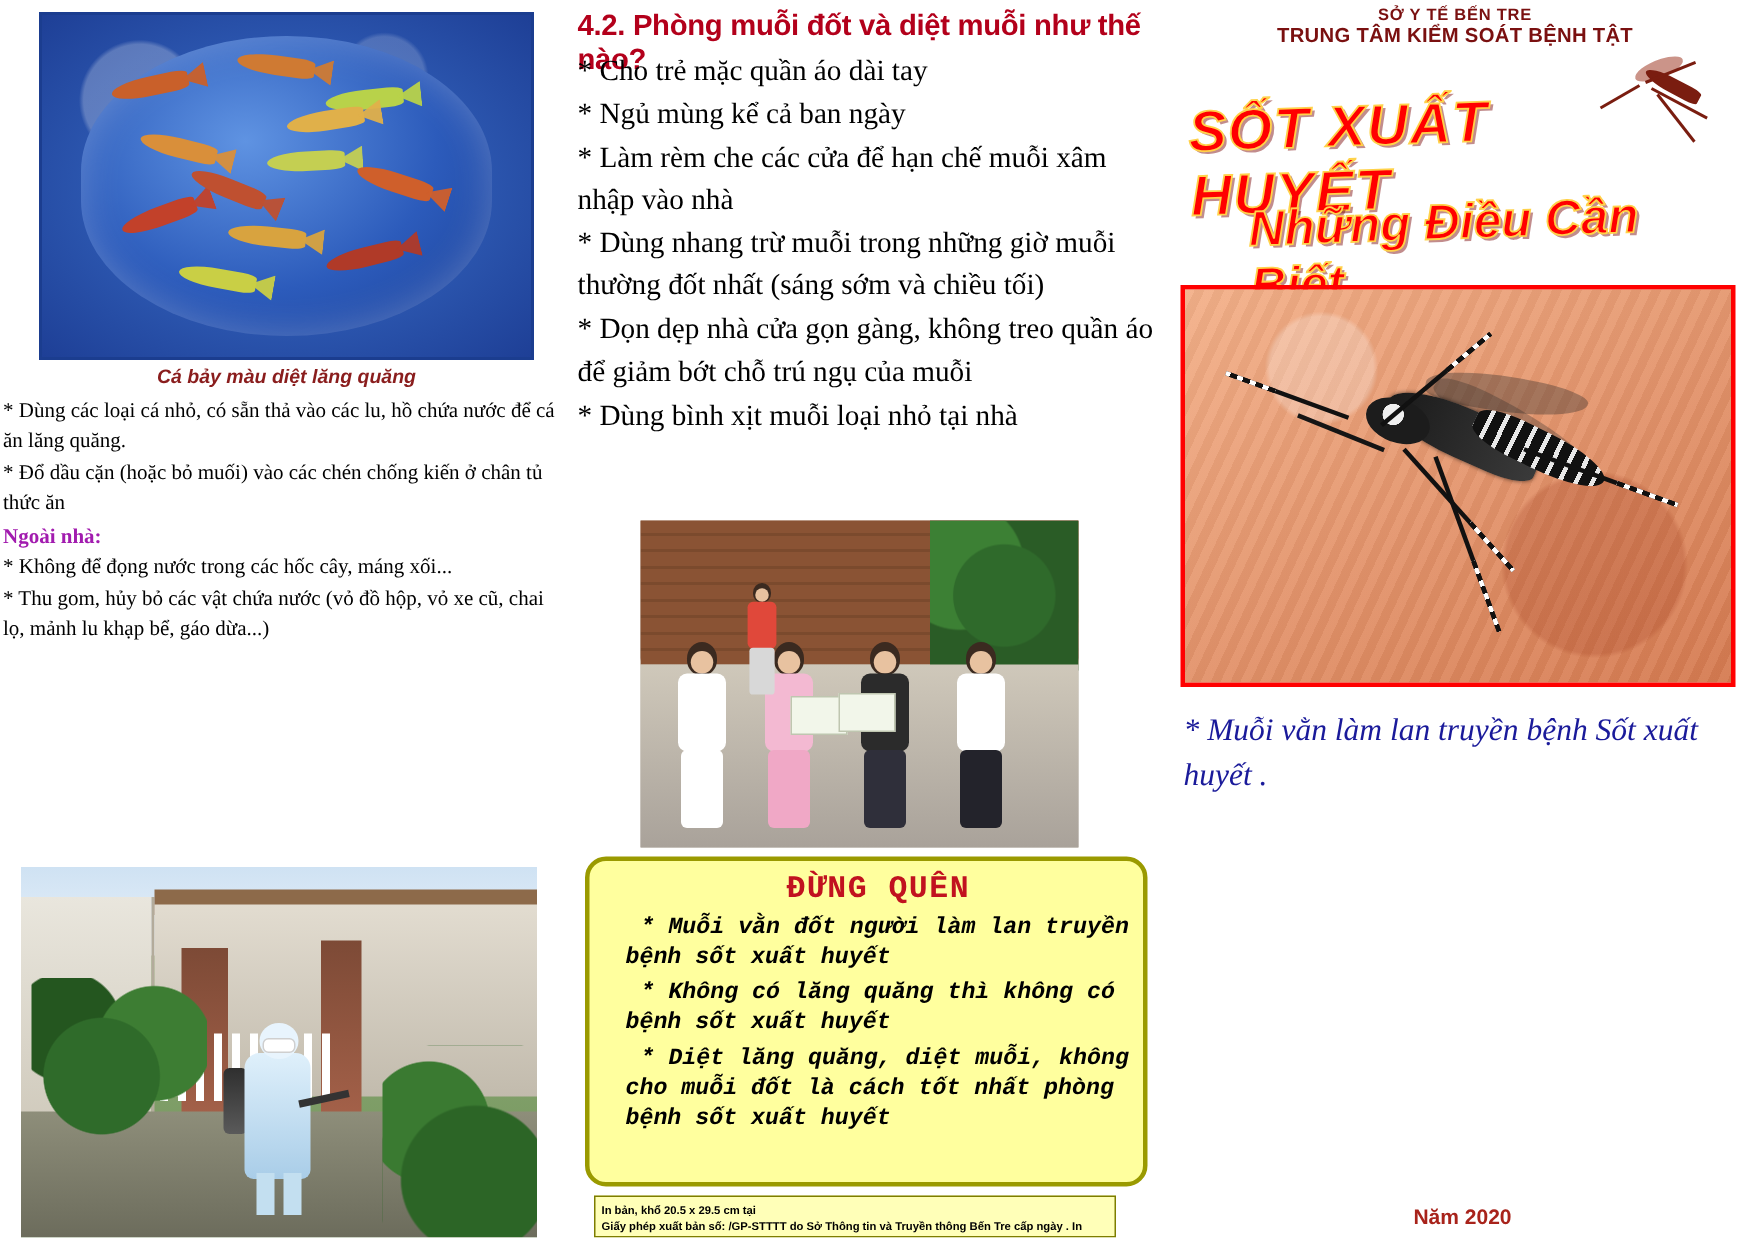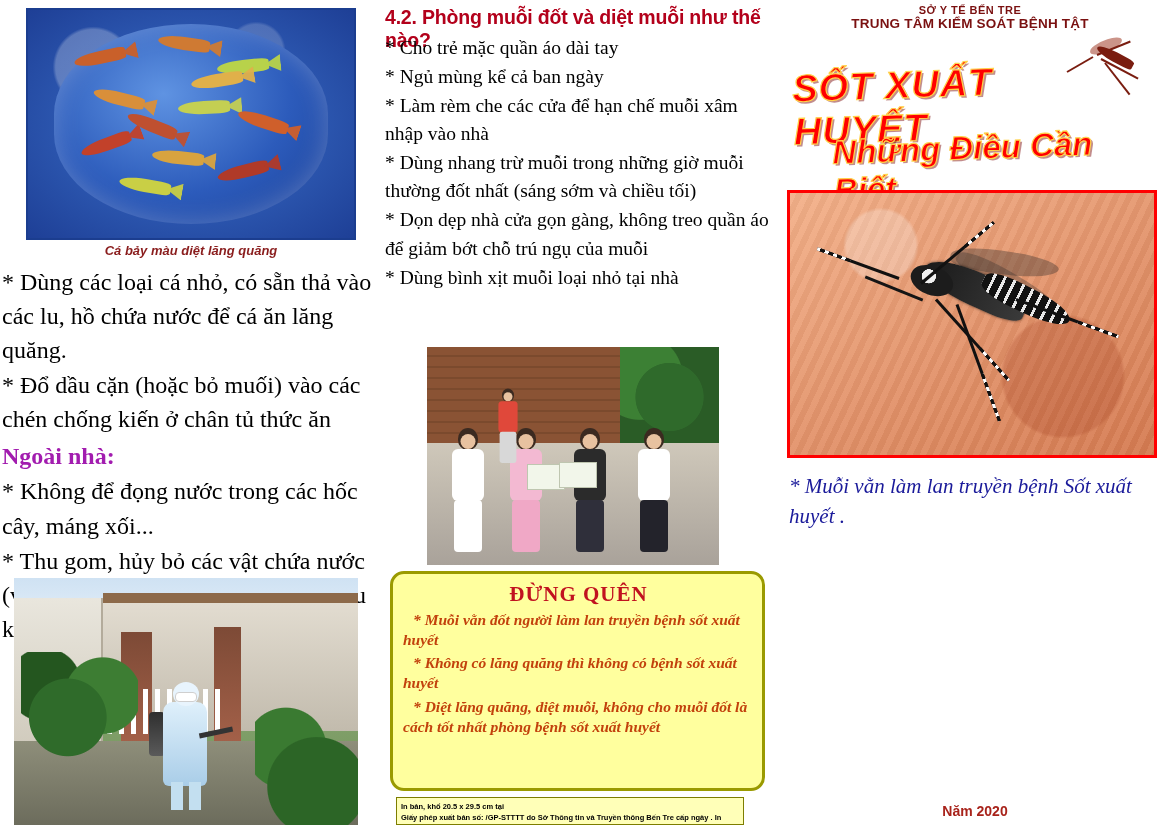--- a/index.html
+++ b/index.html
@@ -49,21 +49,21 @@
   }
   .fish-caption {
     position:absolute; left:26px; top:243px; width:330px;
     text-align:center;
     font-family:"Liberation Sans", sans-serif;
     font-weight:bold; font-style:italic;
     font-size:13px; color:#8a1d1d;
   }
   .left-text {
     position:absolute; left:0; top:265px; width:378px;
-    font-size:24px; line-height:1.42; color:#000;
+    font-size:14px; line-height:1.42; color:#000;
     padding-left:2px;
   }
   .left-text p { margin:0 0 1px 0; }
   .left-text .hdr {
     color:#a21caf; font-weight:bold; margin:3px 0 1px;
   }
   .spray-photo {
     position:absolute; left:14px; top:578px; width:344px; height:247px;
     overflow:hidden;
     background:linear-gradient(#9dc4e8 0%, #b9d6ef 22%, #8fae7a 23%, #6f8f56 100%);
@@ -141,29 +141,29 @@
     width:32px; height:52px; border-radius:6px; }
   .person .legs { position:absolute; left:50%; transform:translateX(-50%); top:72px;
     width:28px; height:52px; border-radius:4px; }
   .paper { position:absolute; width:38px; height:26px; background:#f2f6ea;
     border:1px solid #bfc6b0; }
 
   
   .remember {
     position:absolute; left:390px; top:571px; width:375px; height:220px;
     background:#ffff9e; border:3px solid #9a9a00; border-radius:14px;
-    padding:6px 8px 6px 10px;
-    font-family:Liberation Serif, serif;
+    padding:6px 8px 6px 24px;
+    font-family:Liberation Mono, monospace;
   }
   .remember .rtitle {
     text-align:center; color:#c1121f; font-weight:bold; font-size:21px;
     letter-spacing:1px; margin:2px 0 3px;
   }
   .remember .ritem {
-    color:#c2410c; font-weight:bold; font-style:italic; font-size:15.5px;
+    color:#000000; font-weight:bold; font-style:italic; font-size:15.5px;
     line-height:1.3; margin:0 0 3px 0;
   }
   .remember .ritem .ind { padding-left:10px; }
   .print-box {
     position:absolute; left:396px; top:797px; width:348px; height:28px;
     border:1px solid #7d7d00; background:#ffffb8;
     font-family:"Liberation Sans", sans-serif;
     font-size:7.5px; font-weight:bold; color:#000;
     padding:3px 4px; line-height:1.5;
   }

